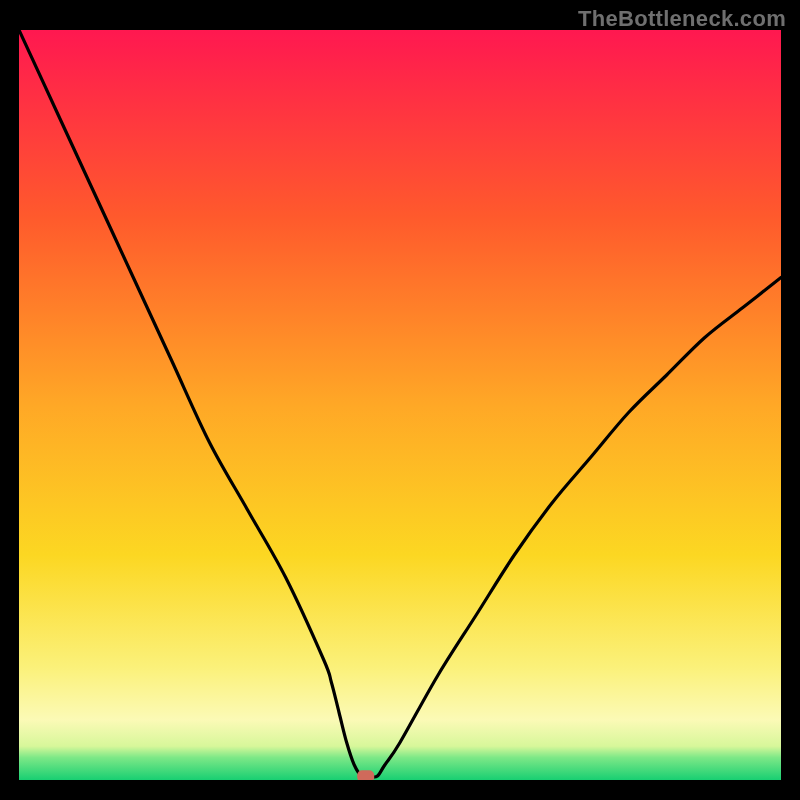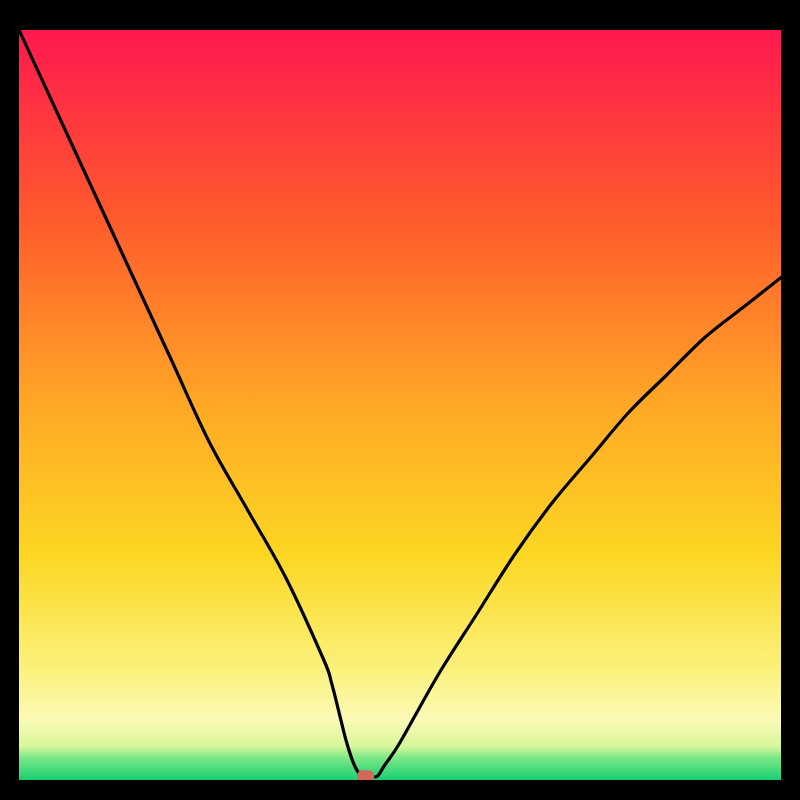--- a/index.html
+++ b/index.html
@@ -37,20 +37,21 @@
   svg {
     display: block;
     width: 100%;
     height: 100%;
   }
 </style>
 </head>
 <body>
 
 <div class="outer">
+  <div class="watermark">TheBottleneck.com</div>
   <div class="plot-frame">
     <svg id="chart-svg" viewBox="0 0 762 750">
       <defs>
         <linearGradient id="bg-grad" x1="0" y1="0" x2="0" y2="1">
             <stop offset="0%" stop-color="#ff1850"></stop>
             <stop offset="25%" stop-color="#ff5a2c"></stop>
             <stop offset="50%" stop-color="#ffa826"></stop>
             <stop offset="70%" stop-color="#fcd722"></stop>
             <stop offset="85%" stop-color="#fbf17a"></stop>
             <stop offset="92%" stop-color="#fbfab6"></stop>

